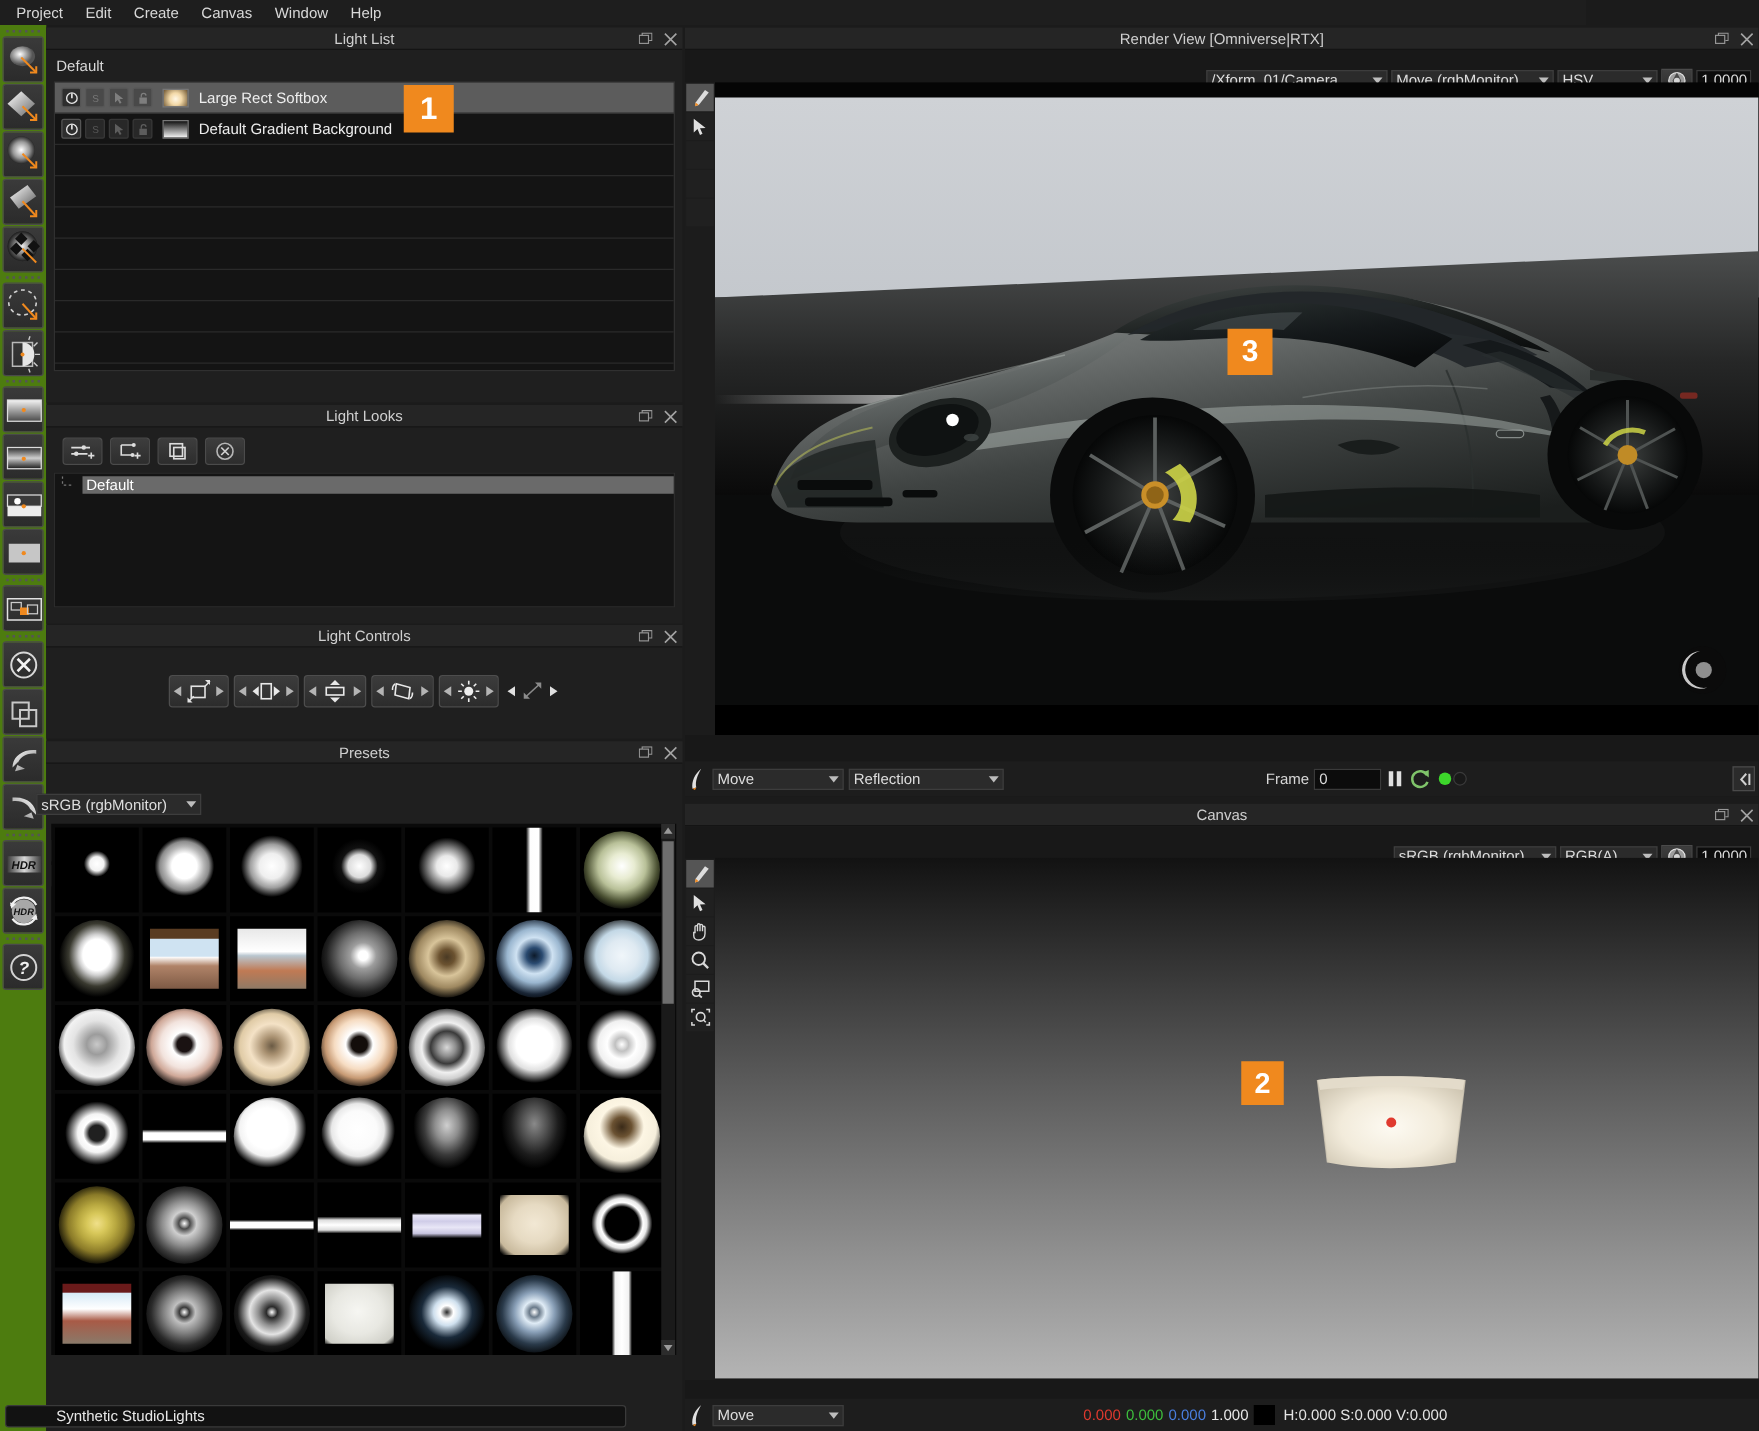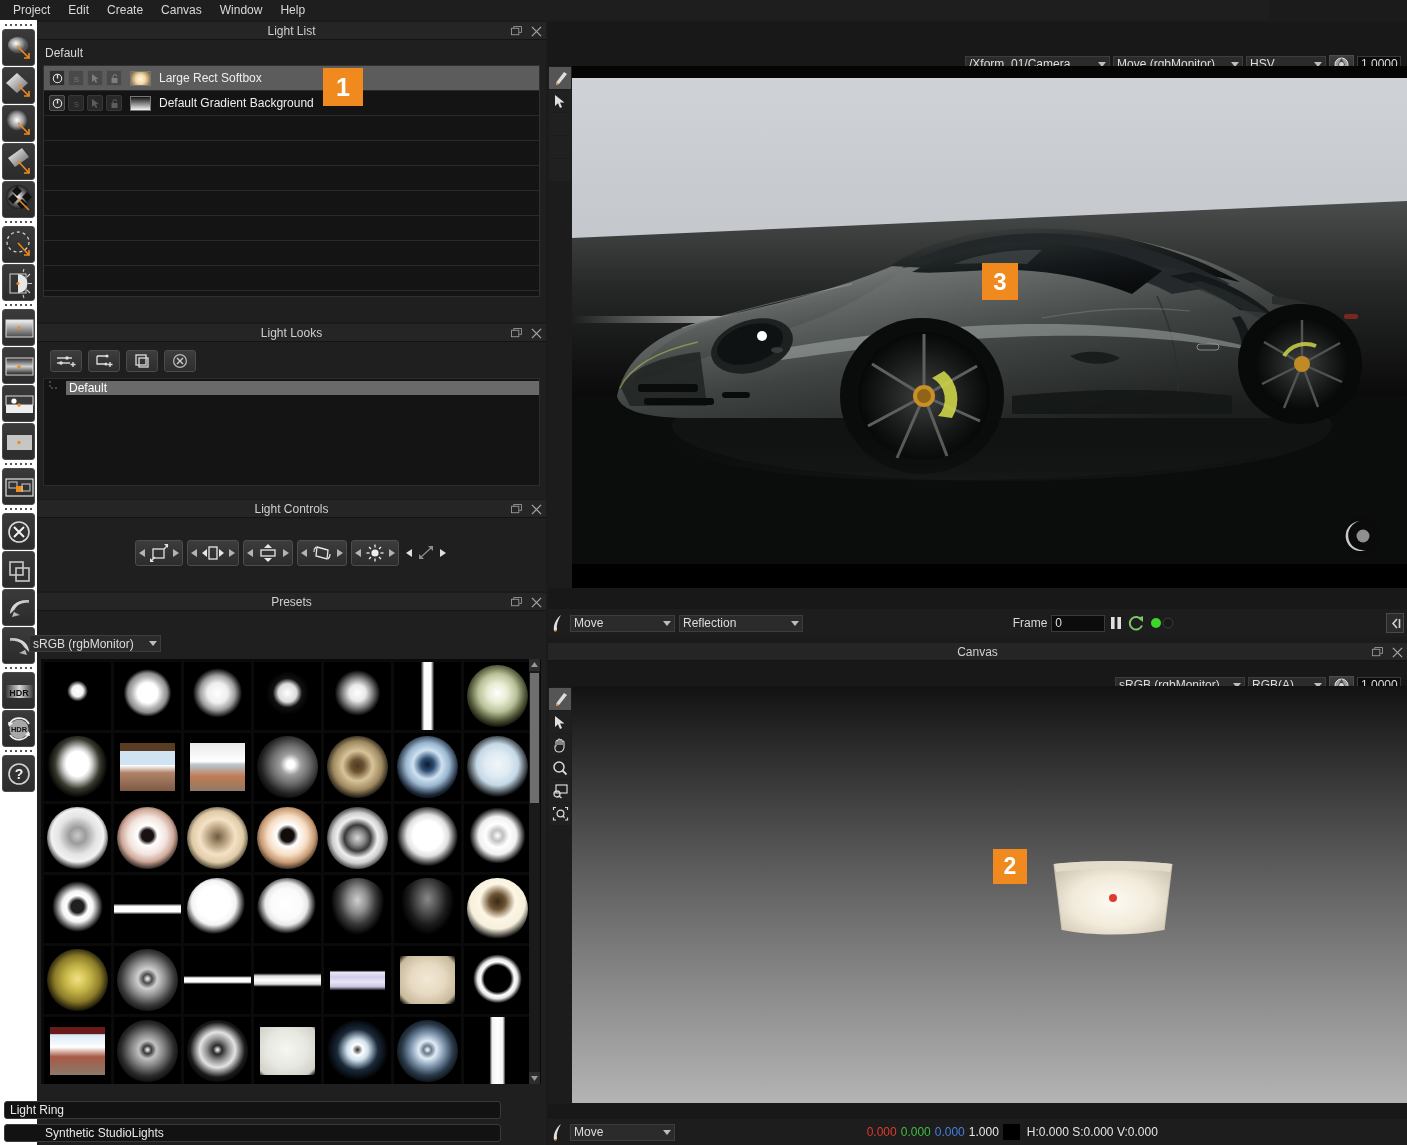--- a/index.html
+++ b/index.html
@@ -18,21 +18,21 @@
     position:absolute; left:0; top:0; width:1269px; height:20px;
     background:#1e1e1e; display:flex; align-items:center; padding-left:4px;
   }
   .menubar .mi {
     padding:2px 9px; font-size:12px; color:#d8d8d8; cursor:default; line-height:16px;
   }
 
   
   .lefttools {
     position:absolute; left:0; top:20px; width:37px; height:1125px;
-    background:#ffffff; padding-top:2px;
+    background:#4d7c0f; padding-top:2px;font-style:italic;
   }
   .tgrip { height:6px; display:flex; align-items:center; justify-content:center; gap:3px; }
   .tgrip i { width:2px; height:2px; background:#555; display:block; }
   .tbtn {
     width:33px; height:37px; margin:1px auto 1px 2px;
     background:linear-gradient(#3a3a3a,#2b2b2b);
     border:1px solid #4a4a4a; border-radius:3px;
     position:relative; overflow:hidden;
   }
   .tbtn svg { position:absolute; left:0; top:0; }
@@ -845,24 +845,35 @@
       <div class="au"><svg width="11" height="12" viewBox="0 0 11 12">
             <polygon points="5.5,3 9,8 2,8" fill="#9a9a9a"></polygon>
           </svg></div>
       <div class="thumb"></div>
       <div class="ad"><svg width="11" height="12" viewBox="0 0 11 12">
             <polygon points="5.5,9 9,4 2,4" fill="#9a9a9a"></polygon>
           </svg></div>
     </div>
   </div>
 
-  <div class="pr-name" id="pr-name1">Light Ring</div>
   <div class="pr-name" id="pr-name2">Synthetic StudioLights</div>
 
   <div class="panel" id="renderview">
+    <div class="ptitle">
+      <span>Render View [Omniverse|RTX]</span>
+      <div class="pbtns">
+        <svg class="picon" viewBox="0 0 12 12">
+            <rect x="0.5" y="2.5" width="8" height="7" fill="none" stroke="#bfbfbf"></rect>
+            <polyline points="3,2.5 3,0.5 11.5,0.5 11.5,7 9,7" fill="none" stroke="#bfbfbf"></polyline>
+          </svg>
+        <svg class="picon" viewBox="0 0 12 12">
+            <path d="M1 1 L11 11 M11 1 L1 11" stroke="#cfcfcf" stroke-width="1.4"></path>
+          </svg>
+      </div>
+    </div>
 
     <div class="rv-cs">
       <div class="combo" style="width:145px;">
         <span class="cv">/Xform_01/Camera</span>
         <span class="cc"></span>
       </div>
       <div class="combo" style="width:130px;">
         <span class="cv">Move (rgbMonitor)</span>
         <span class="cc"></span>
       </div>

